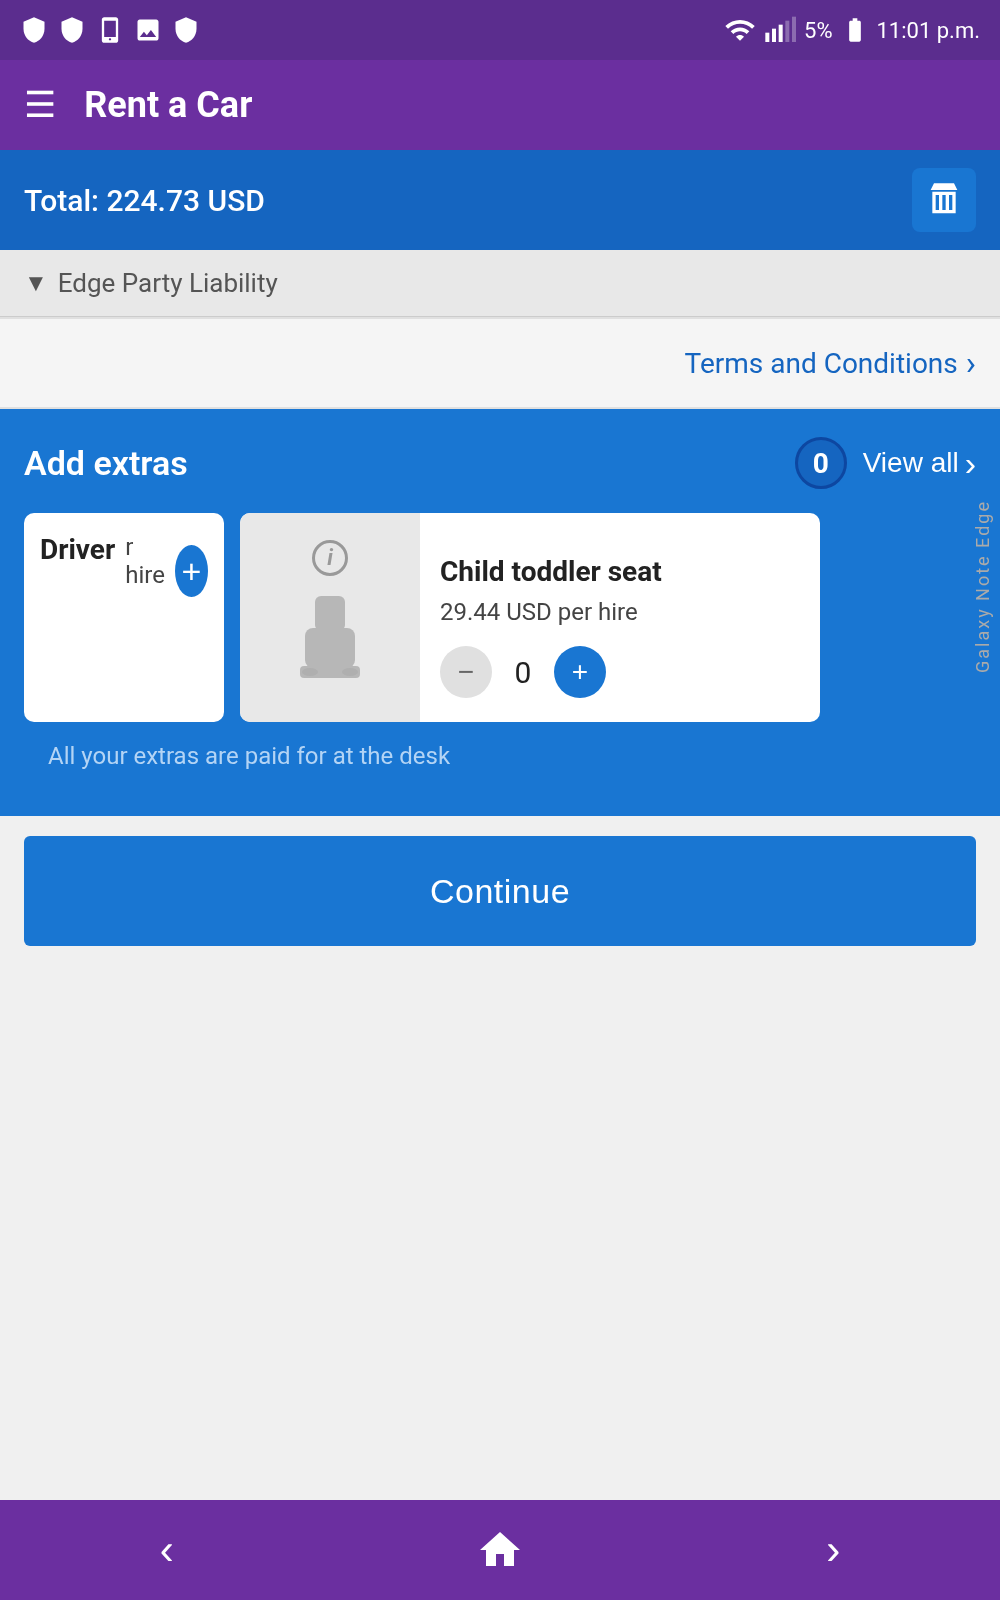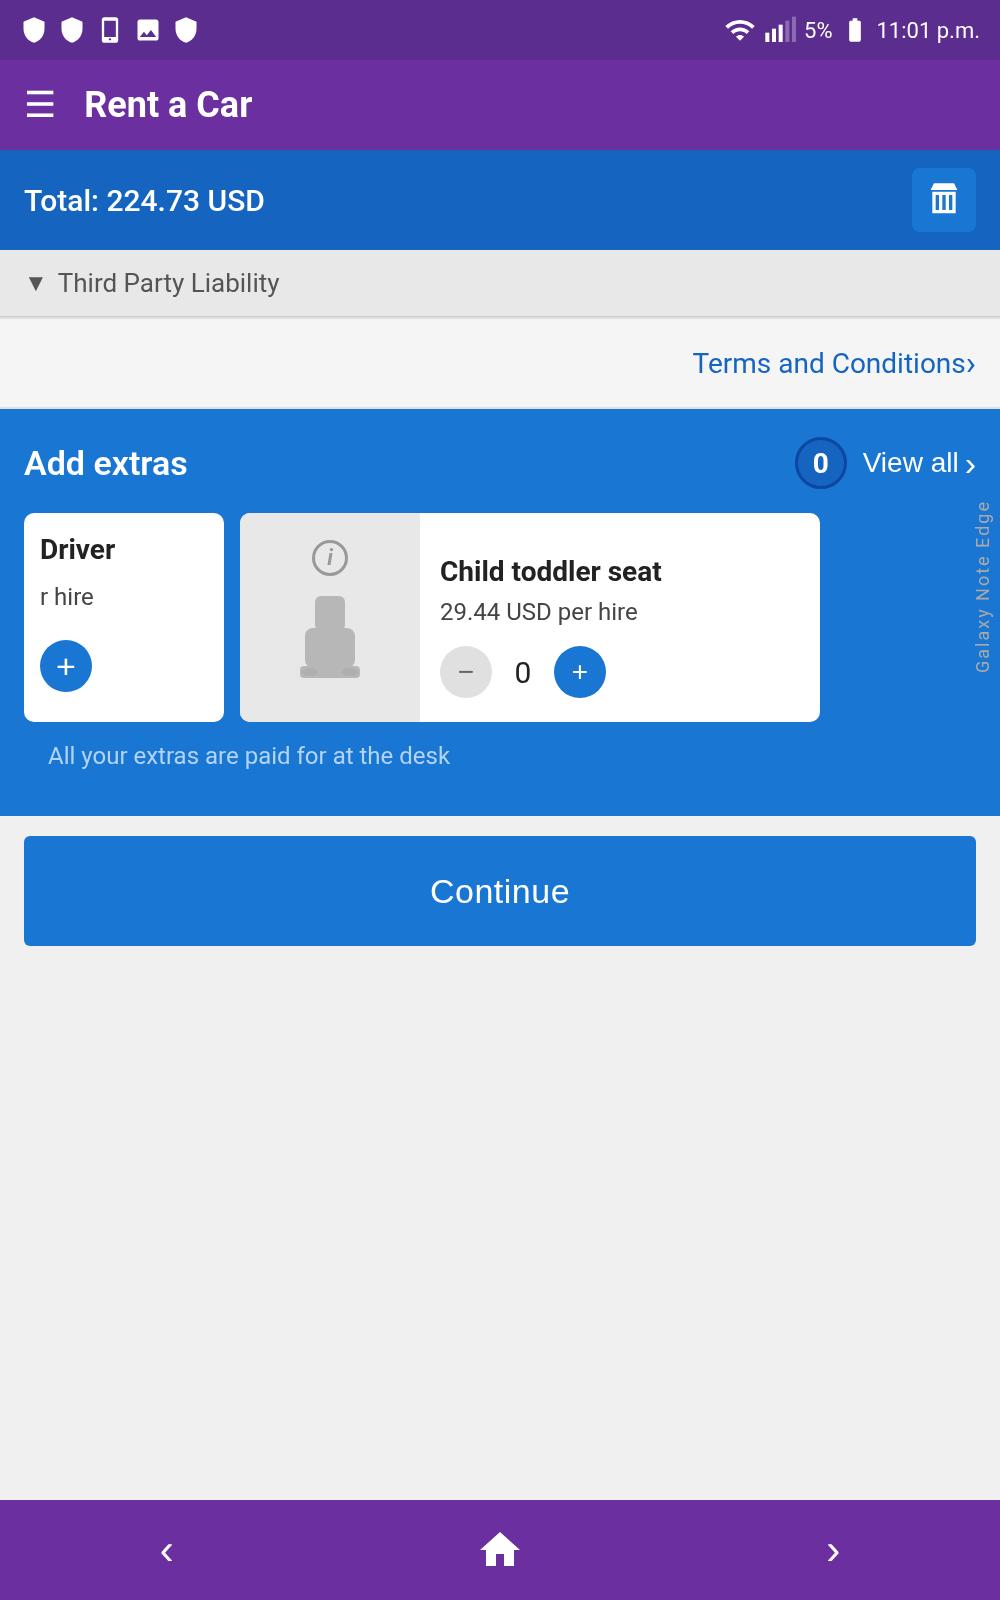--- a/index.html
+++ b/index.html
@@ -108,20 +108,21 @@
       display: flex;
       justify-content: flex-end;
       align-items: center;
       border-bottom: 2px solid #e0e0e0;
     }
     .terms-link {
       color: #1565c0;
       font-size: 28px;
       display: flex;
       align-items: center;
+      gap: 8px;
       cursor: pointer;
       text-decoration: none;
     }
 
     
     .add-extras-section {
       background: #1976d2;
       padding: 28px 24px 18px;
     }
     .add-extras-header {
@@ -176,22 +177,22 @@
       border-radius: 10px;
       overflow: hidden;
       flex-shrink: 0;
     }
 
     
     .card-driver {
       width: 200px;
       padding: 20px 16px;
       display: flex;
-      flex-direction: column;
-      gap: 17px;
+      flex-direction: row;
+      gap: 10px;
     }
     .card-driver-title {
       font-size: 28px;
       font-weight: bold;
       color: #222;
     }
     .card-driver-subtitle {
       font-size: 24px;
       color: #444;
     }
@@ -412,21 +413,21 @@
         <path d="M18 6h-2c0-2.21-1.79-4-4-4S8 3.79 8 6H6c-1.1 0-2 .9-2 2v12c0 1.1.9 2 2 2h12c1.1 0 2-.9 2-2V8c0-1.1-.9-2-2-2zm-6-2c1.1 0 2 .9 2 2h-4c0-1.1.9-2 2-2zM7 9v2h10V9H7z" opacity="0"></path>
         <path d="M17 3H7c-1.1 0-1.99.9-1.99 2L5 19c0 1.1.89 2 1.99 2H19c1.1 0 2-.9 2-2V7l-4-4zm0 16H7V5h9.17L19 7.83V19zm-4-6h-2v-2h2v2zm0-4h-2V7h2v2zM9 13H7v-2h2v2zm0-4H7V7h2v2zm6 4h-2v-2h2v2zm0 4h-2v-2h2v2zm2 0h-2v-2h2v2zm0-4h-2v-2h2v2z" opacity="0"></path>
 
     <path d="M6 2l-2 4h16l-2-4H6zm-1 5v13h14V7H5zm2 2h2v9H7V9zm4 0h2v9h-2V9zm4 0h2v9h-2V9z"></path>
       </svg>
   </button>
 </div>
 
 <div class="third-party-section">
   <span style="color:#555;font-size:24px;">▼</span>
-  <span class="third-party-text">Third Party Liability</span>
+  <span class="third-party-text">Edge Party Liability</span>
 </div>
 
 <div class="divider"></div>
 
 <div class="terms-section">
   <a class="terms-link">
     <span>Terms and Conditions</span>
     <span style="font-size:34px;">›</span>
   </a>
 </div>

